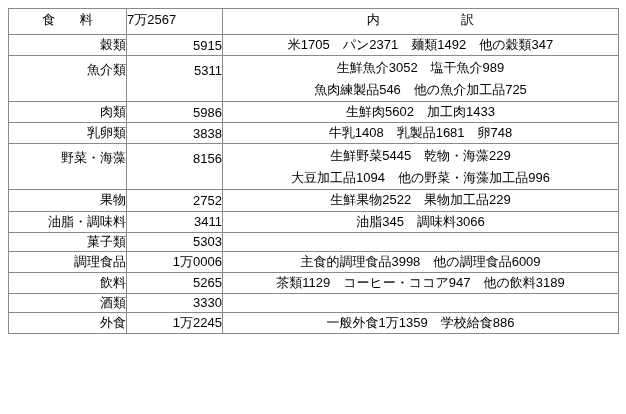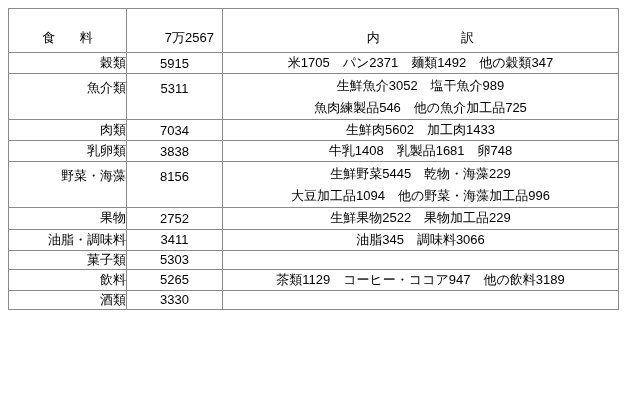--- a/index.html
+++ b/index.html
@@ -34,36 +34,36 @@
   .col-cat { width: 118px; }
   .col-amt { width: 96px; }
   .col-det { width: 396px; }
 
   .cell-cat {
     text-align: right;
     padding: 5px 2px;
     white-space: nowrap;
   }
   .cell-amt {
-    text-align: center;
+    text-align: right;
     padding: 5px 8px 5px 2px;
     white-space: nowrap;
   }
   .cell-det {
     text-align: left;
     padding: 5px 4px 5px 10px;
   }
   .hdr .cell-cat,
   .hdr .cell-amt,
   .hdr .cell-det {
     text-align: center;
-    padding-top: 20px;
+    padding-top: 2px;
     padding-bottom: 5px;
   }
-  .hdr .cell-amt { text-align: right; padding-right: 8px; }
+  .hdr .cell-amt { text-align: left; padding-right: 8px; }
   .hdr-label {
     letter-spacing: 0.45em;
     padding-left: 0.45em;
   }
   .hdr-det {
     letter-spacing: 0.45em;
     padding-left: 0.45em;
   }
   .det-line {
     display: block;
@@ -113,21 +113,21 @@
         <td class="cell-cat">魚介類</td>
         <td class="cell-amt">5311</td>
         <td class="cell-det">
           <span class="det-line">生鮮魚介3052　塩干魚介989</span>
           <span class="det-line">魚肉練製品546　他の魚介加工品725</span>
         </td>
       </tr>
 
       <tr>
         <td class="cell-cat">肉類</td>
-        <td class="cell-amt">7034</td>
+        <td class="cell-amt">5986</td>
         <td class="cell-det">
           <span class="det-line">生鮮肉5602　加工肉1433</span>
         </td>
       </tr>
 
       <tr>
         <td class="cell-cat">乳卵類</td>
         <td class="cell-amt">3838</td>
         <td class="cell-det">
           <span class="det-line">牛乳1408　乳製品1681　卵748</span>
@@ -160,32 +160,46 @@
       </tr>
 
       <tr>
         <td class="cell-cat">菓子類</td>
         <td class="cell-amt">5303</td>
         <td class="cell-det">
           <span class="det-line"></span>
         </td>
       </tr>
 
+      <tr>
+        <td class="cell-cat">調理食品</td>
+        <td class="cell-amt">1万0006</td>
+        <td class="cell-det">
+          <span class="det-line">主食的調理食品3998　他の調理食品6009</span>
+        </td>
+      </tr>
 
       <tr>
         <td class="cell-cat">飲料</td>
         <td class="cell-amt">5265</td>
         <td class="cell-det">
           <span class="det-line">茶類1129　コーヒー・ココア947　他の飲料3189</span>
         </td>
       </tr>
 
       <tr>
         <td class="cell-cat">酒類</td>
         <td class="cell-amt">3330</td>
         <td class="cell-det">
           <span class="det-line"></span>
         </td>
       </tr>
 
+      <tr>
+        <td class="cell-cat">外食</td>
+        <td class="cell-amt">1万2245</td>
+        <td class="cell-det">
+          <span class="det-line">一般外食1万1359　学校給食886</span>
+        </td>
+      </tr>
     </tbody>
   </table>
 </div>
 
 </body></html>

